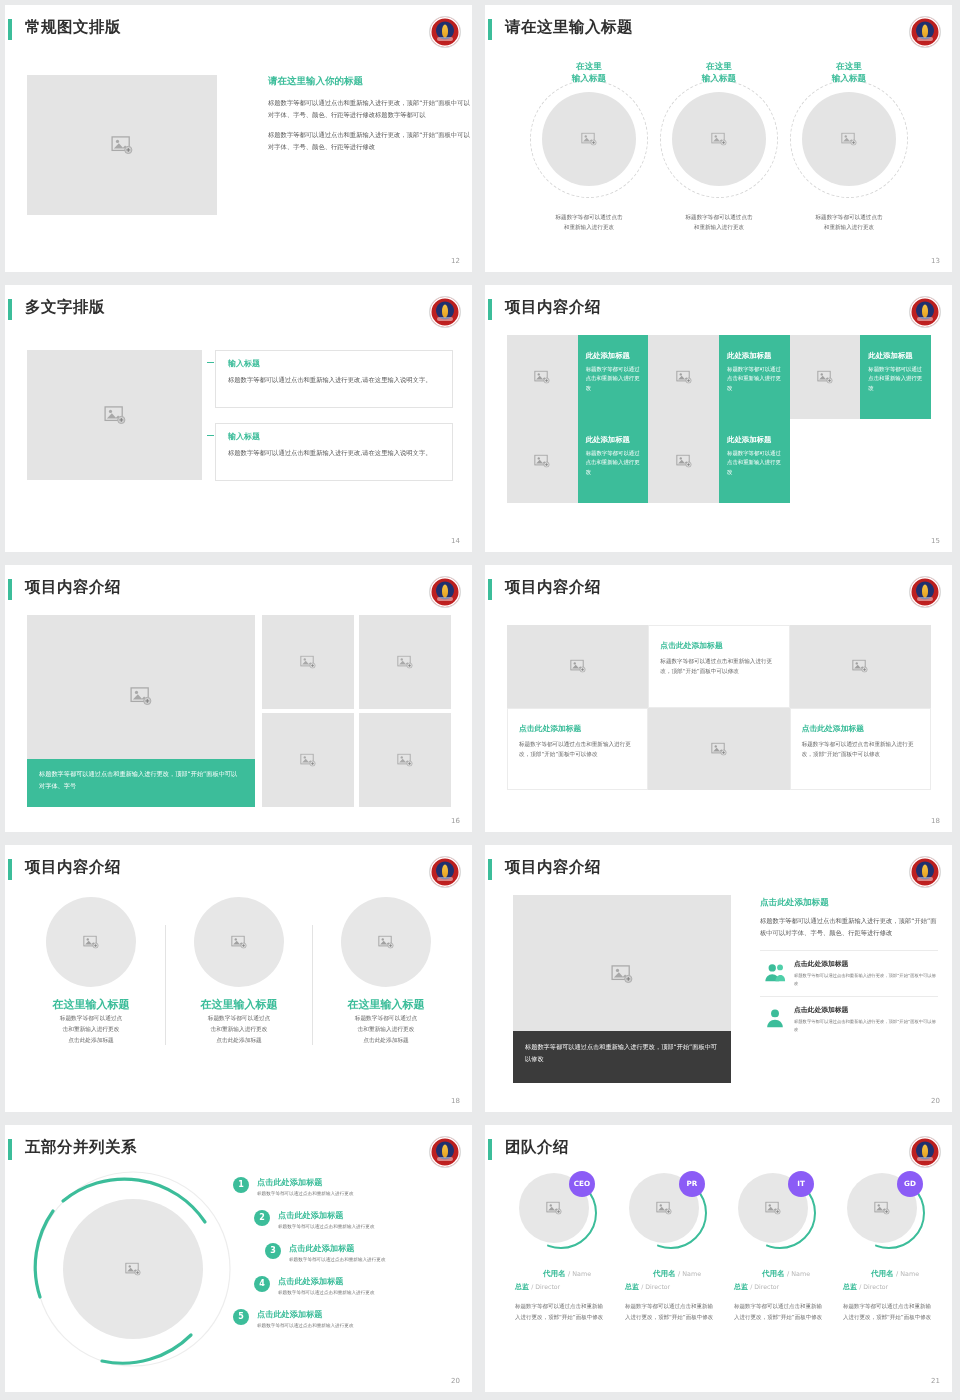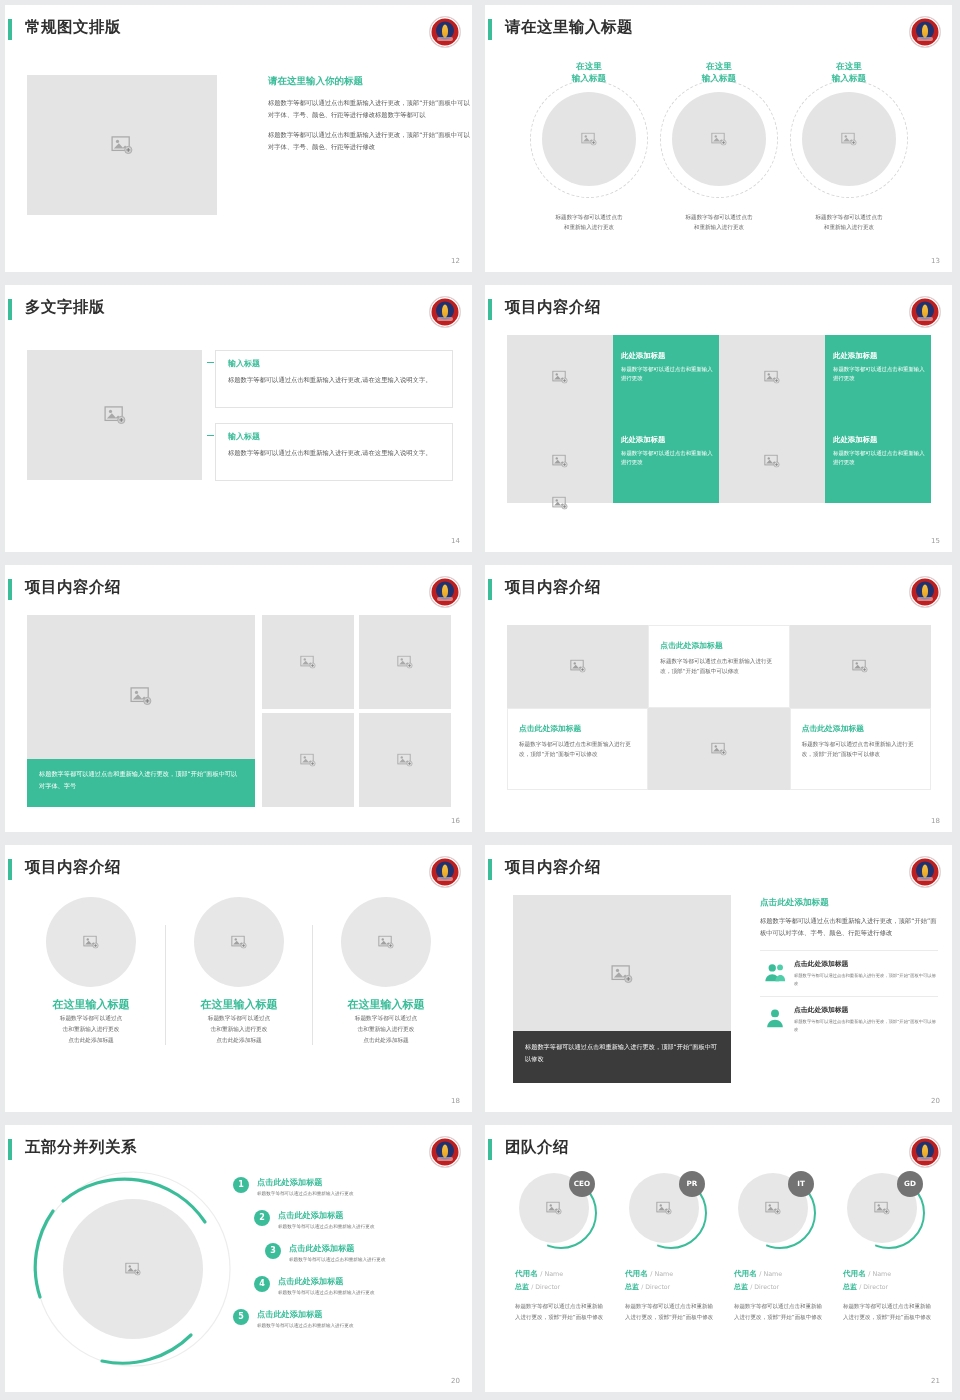--- a/index.html
+++ b/index.html
@@ -101,21 +101,21 @@
     position: absolute; left: 210px; width: 238px; height: 58px;
     border: 1px solid #e3e3e3; padding: 7px 10px 0 12px;
   }
   .s14-box h4 { font-size: 8px; font-weight: bold; color: #3cbd9a; margin-bottom: 5px; }
   .s14-dash { position: absolute; left: 202px; width: 7px; height: 1px; background: #3cbd9a; }
 
   
   .s15-grid {
     position: absolute; left: 22px; top: 50px;
     width: 424px; height: 168px;
-    display: grid; grid-template-columns: repeat(4,1fr); grid-template-rows: 1fr 1fr;
+    display: grid; grid-template-columns: repeat(6,1fr); grid-template-rows: 1fr 1fr;
   }
   .s15-cell { position: relative; }
   .s15-cell.g { background: #e4e4e4; }
   .s15-cell.t { background: #3cbd9a; }
   .s15-cell .txt { position: absolute; left: 8px; top: 16px; right: 6px; color: #fff; }
   .s15-cell .txt h5 { font-size: 7.4px; font-weight: bold; margin-bottom: 4px; }
   .s15-cell .txt p { font-size: 5.4px; line-height: 1.75; }
 
   
   .s16-big { position: absolute; left: 22px; top: 50px; width: 228px; height: 192px; }
@@ -187,24 +187,24 @@
     position: absolute; left: 6px; top: 4px; width: 72px; height: 72px;
     border-radius: 50%; border: 2.4px solid #3cbd9a;
     clip-path: polygon(50% 50%, 120% 0%, 120% 120%, 20% 120%);
   }
   .s21-disc {
     position: absolute; left: 0; top: 0; width: 70px; height: 70px;
     border-radius: 50%; background: #e7e7e7;
   }
   .s21-badge {
     position: absolute; right: 2px; top: -2px; width: 26px; height: 26px;
-    border-radius: 50%; background: #737373; color: #fff;
+    border-radius: 50%; background: #8b5cf6; color: #fff;
     font-size: 7.2px; font-weight: bold; text-align: center; line-height: 26px;
   }
-  .s21-name { margin-top: 14px; font-size: 7.6px; }
+  .s21-name { margin-top: 14px; font-size: 7.6px; text-align: center; }
   .s21-name b { color: #3cbd9a; font-weight: bold; }
   .s21-name span { color: #b6b6b6; font-size: 6.4px; }
   .s21-role { margin-top: 3px; font-size: 7px; }
   .s21-role b { color: #3cbd9a; font-weight: bold; }
   .s21-role span { color: #b6b6b6; font-size: 6.2px; }
   .s21-desc { margin-top: 9px; font-size: 5.5px; color: #6f6f6f; line-height: 1.95; width: 92px; }
 </style>
 </head>
 <body>
 

